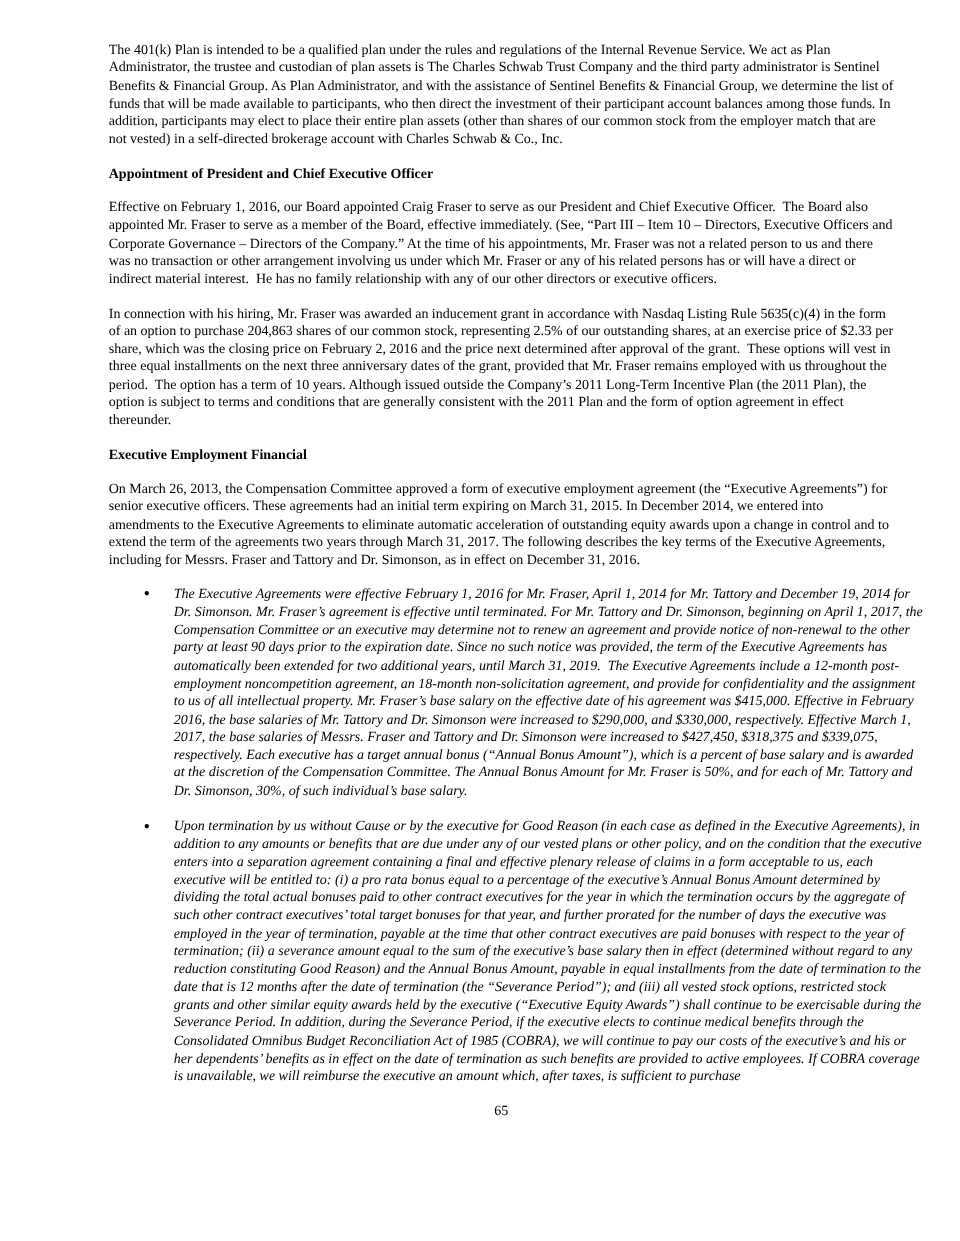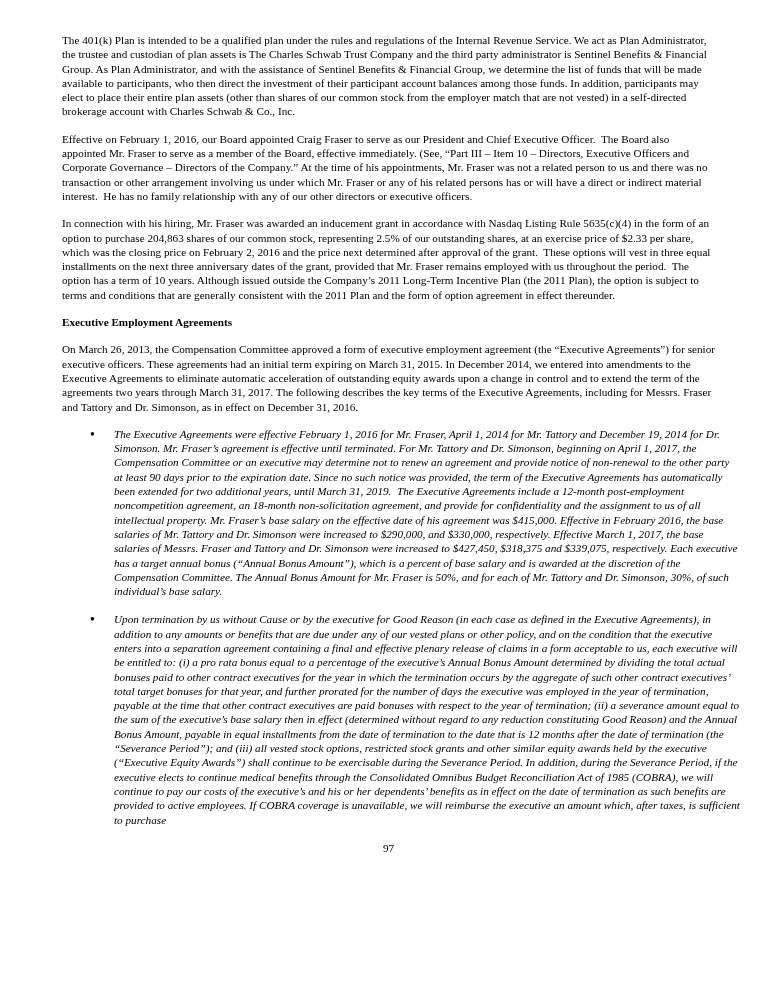--- a/index.html
+++ b/index.html
@@ -10,21 +10,21 @@
   .page {
     position: relative;
     width: 768px;
     height: 993px;
     box-sizing: border-box;
     background: #ffffff;
     color: #000000;
     font-family: "Liberation Serif", "DejaVu Serif", serif;
     font-size: 11.2px;
     line-height: 14.3px;
-    padding: 33px 28px 0 62px;
+    padding: 33px 28px 0 87px;
     overflow: hidden;
   }
   .para {
     margin: 0 25px 13px 0;
     white-space: pre-wrap;
     text-align: left;
   }
   .heading {
     font-size: 11.2px;
     line-height: 14.3px;
@@ -55,38 +55,39 @@
     margin: 2px 25px 0 0;
   }
 </style>
 </head>
 <body>
 
 <div class="page">
 
   <p class="para">The 401(k) Plan is intended to be a qualified plan under the rules and regulations of the Internal Revenue Service. We act as Plan Administrator, the trustee and custodian of plan assets is The Charles Schwab Trust Company and the third party administrator is Sentinel Benefits &amp; Financial Group. As Plan Administrator, and with the assistance of Sentinel Benefits &amp; Financial Group, we determine the list of funds that will be made available to participants, who then direct the investment of their participant account balances among those funds. In addition, participants may elect to place their entire plan assets (other than shares of our common stock from the employer match that are not vested) in a self-directed brokerage account with Charles Schwab &amp; Co., Inc.</p>
 
+  <div class="heading">Appointment of President and Chief Executive Officer</div>
 
   <p class="para">Effective on February 1, 2016, our Board appointed Craig Fraser to serve as our President and Chief Executive Officer.  The Board also appointed Mr. Fraser to serve as a member of the Board, effective immediately. (See, “Part III – Item 10 – Directors, Executive Officers and Corporate Governance – Directors of the Company.” At the time of his appointments, Mr. Fraser was not a related person to us and there was no transaction or other arrangement involving us under which Mr. Fraser or any of his related persons has or will have a direct or indirect material interest.  He has no family relationship with any of our other directors or executive officers.</p>
 
   <p class="para">In connection with his hiring, Mr. Fraser was awarded an inducement grant in accordance with Nasdaq Listing Rule 5635(c)(4) in the form of an option to purchase 204,863 shares of our common stock, representing 2.5% of our outstanding shares, at an exercise price of $2.33 per share, which was the closing price on February 2, 2016 and the price next determined after approval of the grant.  These options will vest in three equal installments on the next three anniversary dates of the grant, provided that Mr. Fraser remains employed with us throughout the period.  The option has a term of 10 years. Although issued outside the Company’s 2011 Long-Term Incentive Plan (the 2011 Plan), the option is subject to terms and conditions that are generally consistent with the 2011 Plan and the form of option agreement in effect thereunder.</p>
 
-  <div class="heading">Executive Employment Agreements</div>
+  <div class="heading">Executive Employment Financial</div>
 
   <p class="para">On March 26, 2013, the Compensation Committee approved a form of executive employment agreement (the “Executive Agreements”) for senior executive officers. These agreements had an initial term expiring on March 31, 2015. In December 2014, we entered into amendments to the Executive Agreements to eliminate automatic acceleration of outstanding equity awards upon a change in control and to extend the term of the agreements two years through March 31, 2017. The following describes the key terms of the Executive Agreements, including for Messrs. Fraser and Tattory and Dr. Simonson, as in effect on December 31, 2016.</p>
 
   <div class="bullet-list">
 
     <div class="bullet">
       <span class="bullet-marker">●</span>
       <span class="bullet-text">The Executive Agreements were effective February 1, 2016 for Mr. Fraser, April 1, 2014 for Mr. Tattory and December 19, 2014 for Dr. Simonson. Mr. Fraser’s agreement is effective until terminated. For Mr. Tattory and Dr. Simonson, beginning on April 1, 2017, the Compensation Committee or an executive may determine not to renew an agreement and provide notice of non-renewal to the other party at least 90 days prior to the expiration date. Since no such notice was provided, the term of the Executive Agreements has automatically been extended for two additional years, until March 31, 2019.  The Executive Agreements include a 12-month post-employment noncompetition agreement, an 18-month non-solicitation agreement, and provide for confidentiality and the assignment to us of all intellectual property. Mr. Fraser’s base salary on the effective date of his agreement was $415,000. Effective in February 2016, the base salaries of Mr. Tattory and Dr. Simonson were increased to $290,000, and $330,000, respectively. Effective March 1, 2017, the base salaries of Messrs. Fraser and Tattory and Dr. Simonson were increased to $427,450, $318,375 and $339,075, respectively. Each executive has a target annual bonus (“Annual Bonus Amount”), which is a percent of base salary and is awarded at the discretion of the Compensation Committee. The Annual Bonus Amount for Mr. Fraser is 50%, and for each of Mr. Tattory and Dr. Simonson, 30%, of such individual’s base salary.</span>
     </div>
 
     <div class="bullet">
       <span class="bullet-marker">●</span>
       <span class="bullet-text">Upon termination by us without Cause or by the executive for Good Reason (in each case as defined in the Executive Agreements), in addition to any amounts or benefits that are due under any of our vested plans or other policy, and on the condition that the executive enters into a separation agreement containing a final and effective plenary release of claims in a form acceptable to us, each executive will be entitled to: (i) a pro rata bonus equal to a percentage of the executive’s Annual Bonus Amount determined by dividing the total actual bonuses paid to other contract executives for the year in which the termination occurs by the aggregate of such other contract executives’ total target bonuses for that year, and further prorated for the number of days the executive was employed in the year of termination, payable at the time that other contract executives are paid bonuses with respect to the year of termination; (ii) a severance amount equal to the sum of the executive’s base salary then in effect (determined without regard to any reduction constituting Good Reason) and the Annual Bonus Amount, payable in equal installments from the date of termination to the date that is 12 months after the date of termination (the “Severance Period”); and (iii) all vested stock options, restricted stock grants and other similar equity awards held by the executive (“Executive Equity Awards”) shall continue to be exercisable during the Severance Period. In addition, during the Severance Period, if the executive elects to continue medical benefits through the Consolidated Omnibus Budget Reconciliation Act of 1985 (COBRA), we will continue to pay our costs of the executive’s and his or her dependents’ benefits as in effect on the date of termination as such benefits are provided to active employees. If COBRA coverage is unavailable, we will reimburse the executive an amount which, after taxes, is sufficient to purchase</span>
     </div>
 
   </div>
 
-  <div class="page-number">97</div>
+  <div class="page-number">65</div>
 
 </div>
 
 </body></html>

